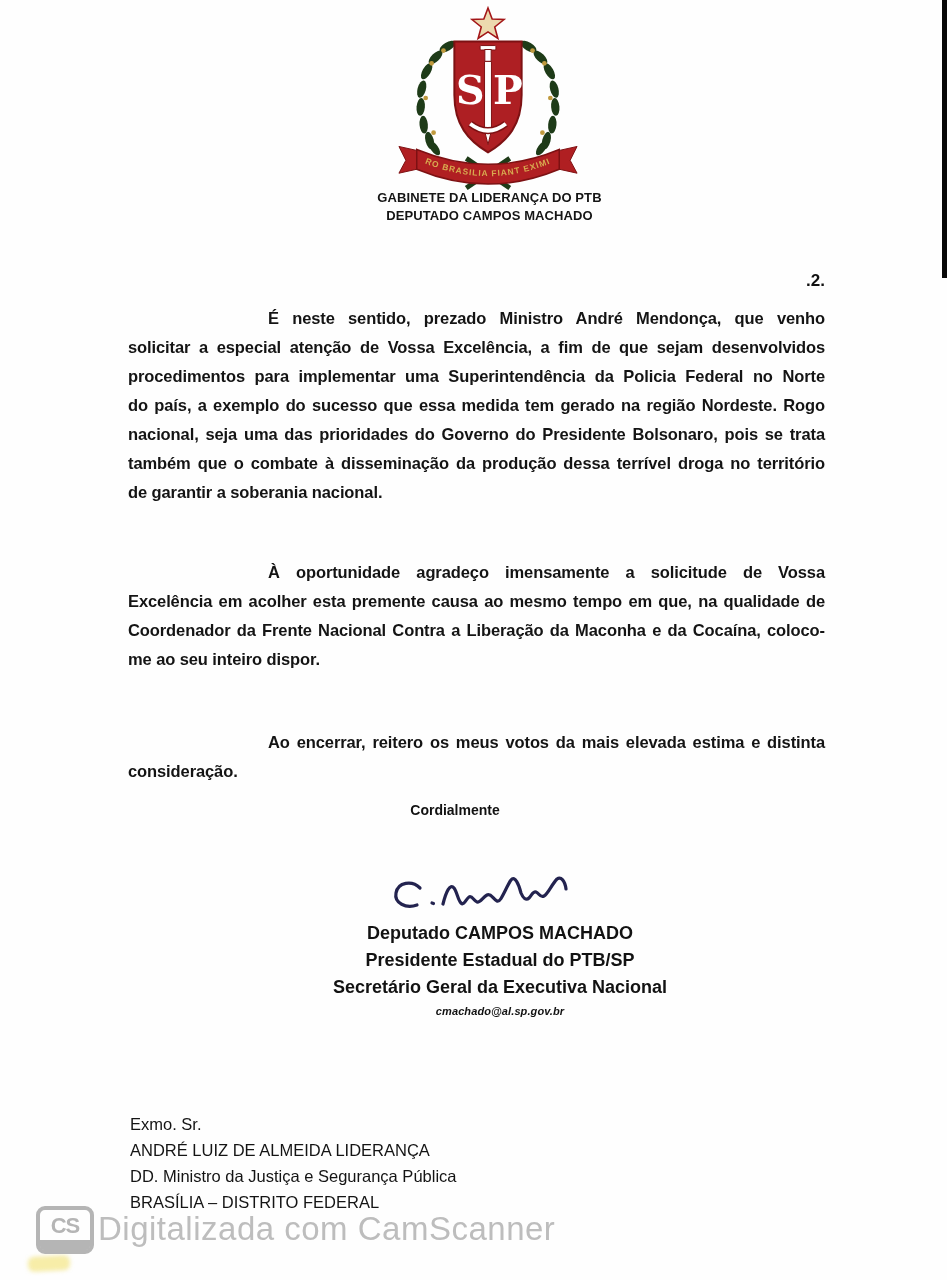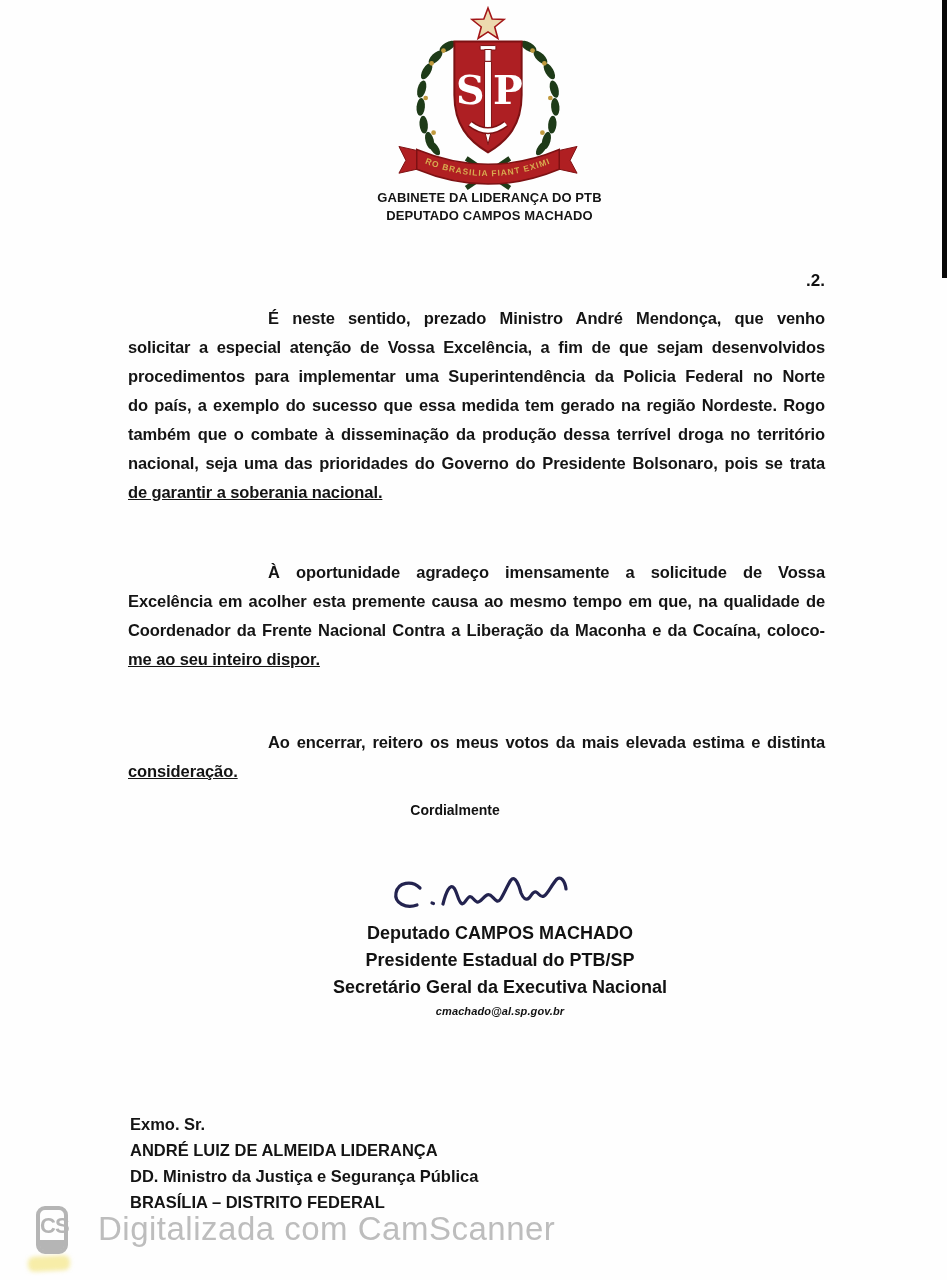--- a/index.html
+++ b/index.html
@@ -21,37 +21,37 @@
   .org-header{top:189px;left:0;width:100%;text-align:center;transform:translateX(16px);
     font-weight:700;font-size:13px;line-height:18px;letter-spacing:.1px;color:#151515;}
 
   
   .page-number{top:271px;left:128px;width:697px;text-align:right;font-weight:700;font-size:17px;}
 
   
   .para{left:128px;width:697px;font-size:16.5px;font-weight:700;line-height:29px;letter-spacing:-.1px;color:#141414;}
   .para .line{text-align:justify;text-align-last:justify;white-space:normal;}
   .para .line.first{text-indent:140px;}
-  .para .line.last{text-align:left;text-align-last:left;text-decoration:underline;}
+  .para .line.last{text-align:left;text-align-last:left;}
   .p1{top:304px;}
   .p2{top:558px;}
   .p3{top:728px;}
 
   .closing{top:802px;left:0;width:910px;text-align:center;font-weight:700;font-size:14px;}
 
   
   .sig-svg{left:380px;top:868px;width:190px;height:56px;}
   .sig-block{top:920px;left:53px;right:0;text-align:center;font-weight:700;font-size:18px;line-height:27px;color:#121212;}
   .sig-block .email{font-size:11px;font-style:italic;line-height:19px;margin-top:1px;letter-spacing:.1px;}
 
   
-  .recipient{top:1111px;left:130px;font-weight:700;font-size:16.5px;line-height:26px;color:#141414;}
+  .recipient{top:1111px;left:130px;font-weight:400;font-size:16.5px;line-height:26px;color:#141414;}
 
   
-  .cs-badge{left:36px;top:1206px;width:32px;height:48px;border:4px solid #b5b5b5;border-radius:9px;box-sizing:border-box;background:transparent;}
+  .cs-badge{left:36px;top:1206px;width:58px;height:48px;border:4px solid #b5b5b5;border-radius:9px;box-sizing:border-box;background:transparent;}
   .cs-badge .cs-label{position:absolute;top:3px;left:0;width:100%;text-align:center;font-weight:700;font-size:22px;color:#b5b5b5;letter-spacing:-1px;}
   .cs-badge .cs-bar{position:absolute;left:0;bottom:0;width:100%;height:10px;background:#b5b5b5;border-radius:0 0 4px 4px;}
   .cs-text{left:98px;top:1204px;font-size:33px;line-height:50px;color:#bdbdbd;font-weight:400;letter-spacing:.5px;}
 </style>
 </head>
 <body>
 
 <div class="abs scan-strip"></div>
 <div class="abs scan-smudge"></div>
 
@@ -124,22 +124,22 @@
   <div>DEPUTADO CAMPOS MACHADO</div>
 </div>
 
 <div class="abs page-number">.2.</div>
 
 <div class="abs para p1">
   <div class="line first">É neste sentido, prezado Ministro André Mendonça, que venho</div>
   <div class="line">solicitar a especial atenção de Vossa Excelência, a fim de que sejam desenvolvidos</div>
   <div class="line">procedimentos para implementar uma Superintendência da Policia Federal no Norte</div>
   <div class="line">do país, a exemplo do sucesso que essa medida tem gerado na região Nordeste. Rogo</div>
+  <div class="line">nacional, seja uma das prioridades do Governo do Presidente Bolsonaro, pois se trata</div>
   <div class="line">também que o combate à disseminação da produção dessa terrível droga no território</div>
-  <div class="line">nacional, seja uma das prioridades do Governo do Presidente Bolsonaro, pois se trata</div>
   <div class="line last">de garantir a soberania nacional.</div>
 </div>
 
 <div class="abs para p2">
   <div class="line first">À oportunidade agradeço imensamente a solicitude de Vossa</div>
   <div class="line">Excelência em acolher esta premente causa ao mesmo tempo em que, na qualidade de</div>
   <div class="line">Coordenador da Frente Nacional Contra a Liberação da Maconha e da Cocaína, coloco-</div>
   <div class="line last">me ao seu inteiro dispor.</div>
 </div>
 

